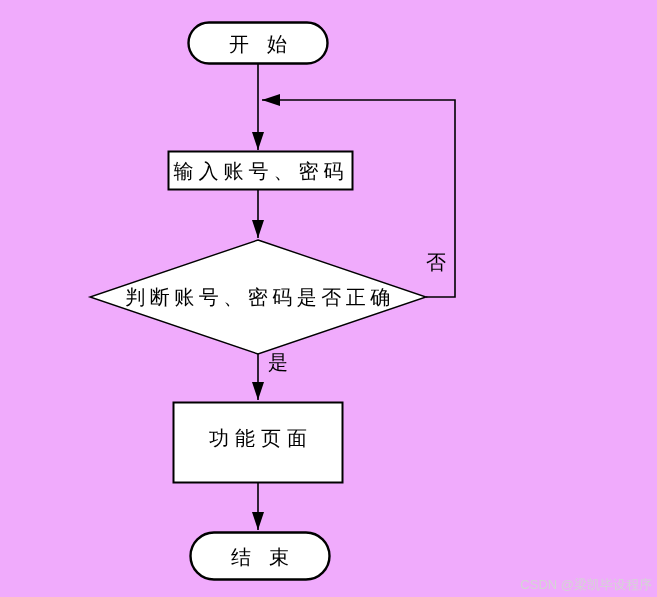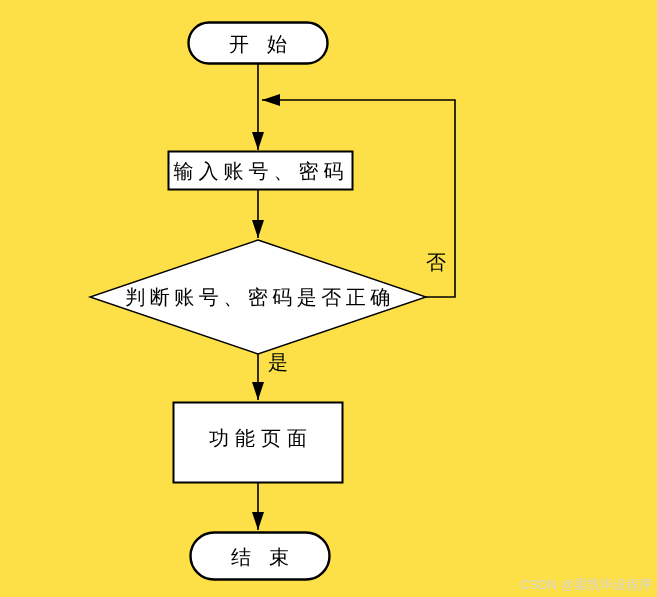--- a/index.html
+++ b/index.html
@@ -5,21 +5,21 @@
   html, body {
     margin: 0;
     padding: 0;
     background: #ffffff;
     font-family: "Liberation Sans", sans-serif;
   }
   .canvas {
     position: relative;
     width: 657px;
     height: 597px;
-    background: #fde047;
+    background: #f0abfc;
     overflow: hidden;
   }
   svg { display: block; }
   .shape {
     fill: #ffffff;
     stroke: #000000;
   }
   .terminator { stroke-width: 2.4px; }
   .process    { stroke-width: 2px; }
   .decision   { stroke-width: 1.4px; }

